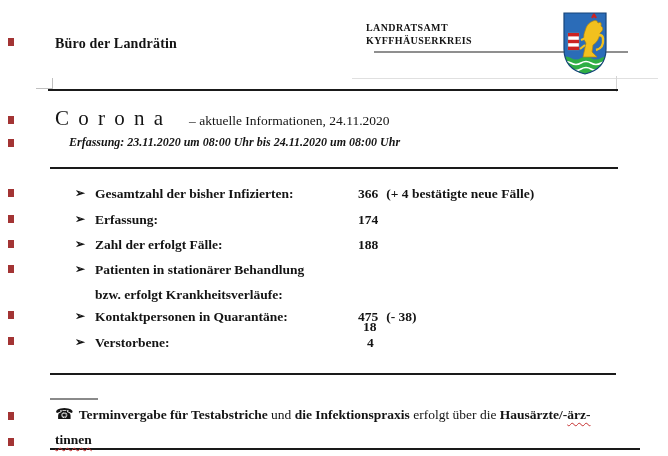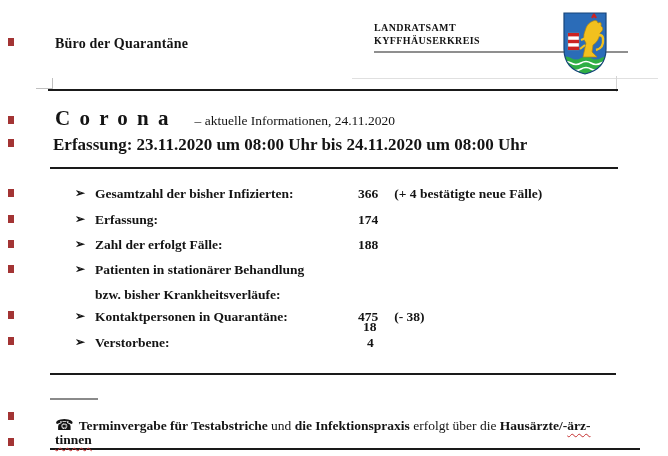--- a/index.html
+++ b/index.html
@@ -4,48 +4,48 @@
 <style>
   html,body{margin:0;padding:0;background:#e9e9e9;}
   .page{
     position:relative;width:668px;height:456px;background:#ffffff;
     font-family:"Liberation Serif","DejaVu Serif",serif;color:#141414;
     overflow:hidden;
   }
   .abs{position:absolute;}
   
   .office{left:55px;top:36px;font-size:14px;font-weight:bold;letter-spacing:.2px;}
-  .letterhead-text{left:374px;top:21px;font-size:10px;font-weight:bold;line-height:13px;letter-spacing:.4px;}
+  .letterhead-text{left:366px;top:21px;font-size:10px;font-weight:bold;line-height:13px;letter-spacing:.4px;}
   .letterhead-rule{left:374px;top:51px;width:254px;height:2px;background:#8f8f8f;}
   .logo-box-bottom{left:352px;top:78px;width:306px;height:1px;background:#e0e0e0;}
   .logo-tick{left:616px;top:76px;width:1px;height:16px;background:#d4d4d4;}
   .crest{left:563px;top:12px;z-index:3;}
   .corner-mark-h{left:36px;top:88px;width:16px;height:1px;background:#c0c0c0;}
   .corner-mark-v{left:52px;top:78px;width:1px;height:11px;background:#c0c0c0;}
   .rule{background:#1a1a1a;}
   .rule1{left:48px;top:89px;width:570px;height:2px;}
   .rule2{left:50px;top:167px;width:568px;height:2px;}
   .rule3{left:50px;top:373px;width:566px;height:2px;}
   .footnote-sep{left:50px;top:398px;width:48px;height:2px;background:#8a8a8a;}
   .tinnen-rule{left:50px;top:448px;width:590px;height:2px;background:#1a1a1a;}
   
   .title-block{left:55px;top:106px;display:flex;align-items:baseline;white-space:nowrap;}
-  .title-main{font-size:21px;font-weight:bold;letter-spacing:2px;}
+  .title-main{font-size:21px;font-weight:normal;letter-spacing:2px;}
   .title-suffix{font-size:13.5px;margin-left:24px;}
-  .erfassung{left:53px;top:135px;font-size:17px;font-weight:bold;}
+  .erfassung{left:69px;top:135px;font-size:12px;font-weight:bold;font-style:italic;}
   
   .stat-row{left:75px;display:flex;font-size:13.5px;font-weight:bold;white-space:nowrap;}
   .stat-row .bullet{width:20px;font-size:12px;}
   .stat-row .label{width:263px;}
   .stat-row .label-cont{width:263px;margin-left:20px;}
-  .stat-row .note{margin-left:16px;}
+  .stat-row .note{margin-left:8px;}
   .v-pad1{padding-left:5px;margin-top:32px;}
   .v-pad2{padding-left:9px;}
   
-  .footnote{left:55px;top:416px;font-size:13.5px;white-space:nowrap;}
+  .footnote{left:55px;top:405px;font-size:13.5px;white-space:nowrap;}
   .footnote .ph{font-size:15px;margin-right:5px;}
   .b{font-weight:bold;}
   .sq{text-decoration:underline;text-decoration-style:wavy;text-decoration-color:#c53030;text-decoration-thickness:1px;text-underline-offset:3px;}
   .footnote2{left:55px;top:432px;font-size:13.5px;font-weight:bold;z-index:2;text-align:center;}
   
   .marker{left:8px;width:6px;height:8px;background:#a33434;}
 </style>
 </head>
 <body>
 
@@ -56,21 +56,21 @@
   <div class="abs marker" style="top:139px"></div>
   <div class="abs marker" style="top:189px"></div>
   <div class="abs marker" style="top:215px"></div>
   <div class="abs marker" style="top:240px"></div>
   <div class="abs marker" style="top:265px"></div>
   <div class="abs marker" style="top:311px"></div>
   <div class="abs marker" style="top:337px"></div>
   <div class="abs marker" style="top:412px"></div>
   <div class="abs marker" style="top:438px"></div>
 
-  <div class="abs office">Büro der Quarantäne</div>
+  <div class="abs office">Büro der Landrätin</div>
 
   <div class="abs letterhead-text">
     <div>LANDRATSAMT</div>
     <div>KYFFHÄUSERKREIS</div>
   </div>
   <div class="abs letterhead-rule"></div>
   <div class="abs logo-box-bottom"></div>
   <div class="abs logo-tick"></div>
 
   <div class="abs crest">
@@ -127,21 +127,21 @@
     <span class="bullet">➢</span>
     <span class="label">Zahl der erfolgt Fälle:</span>
     <span class="value">188</span>
   </div>
 
   <div class="abs stat-row" style="top:262px">
     <span class="bullet">➢</span>
     <span class="label">Patienten in stationärer Behandlung</span>
   </div>
   <div class="abs stat-row" style="top:287px">
-    <span class="label label-cont">bzw. bisher Krankheitsverläufe:</span>
+    <span class="label label-cont">bzw. erfolgt Krankheitsverläufe:</span>
     <span class="value v-pad1">18</span>
   </div>
 
   <div class="abs stat-row" style="top:309px">
     <span class="bullet">➢</span>
     <span class="label">Kontaktpersonen in Quarantäne:</span>
     <span class="value">475</span>
     <span class="note">(- 38)</span>
   </div>
 

